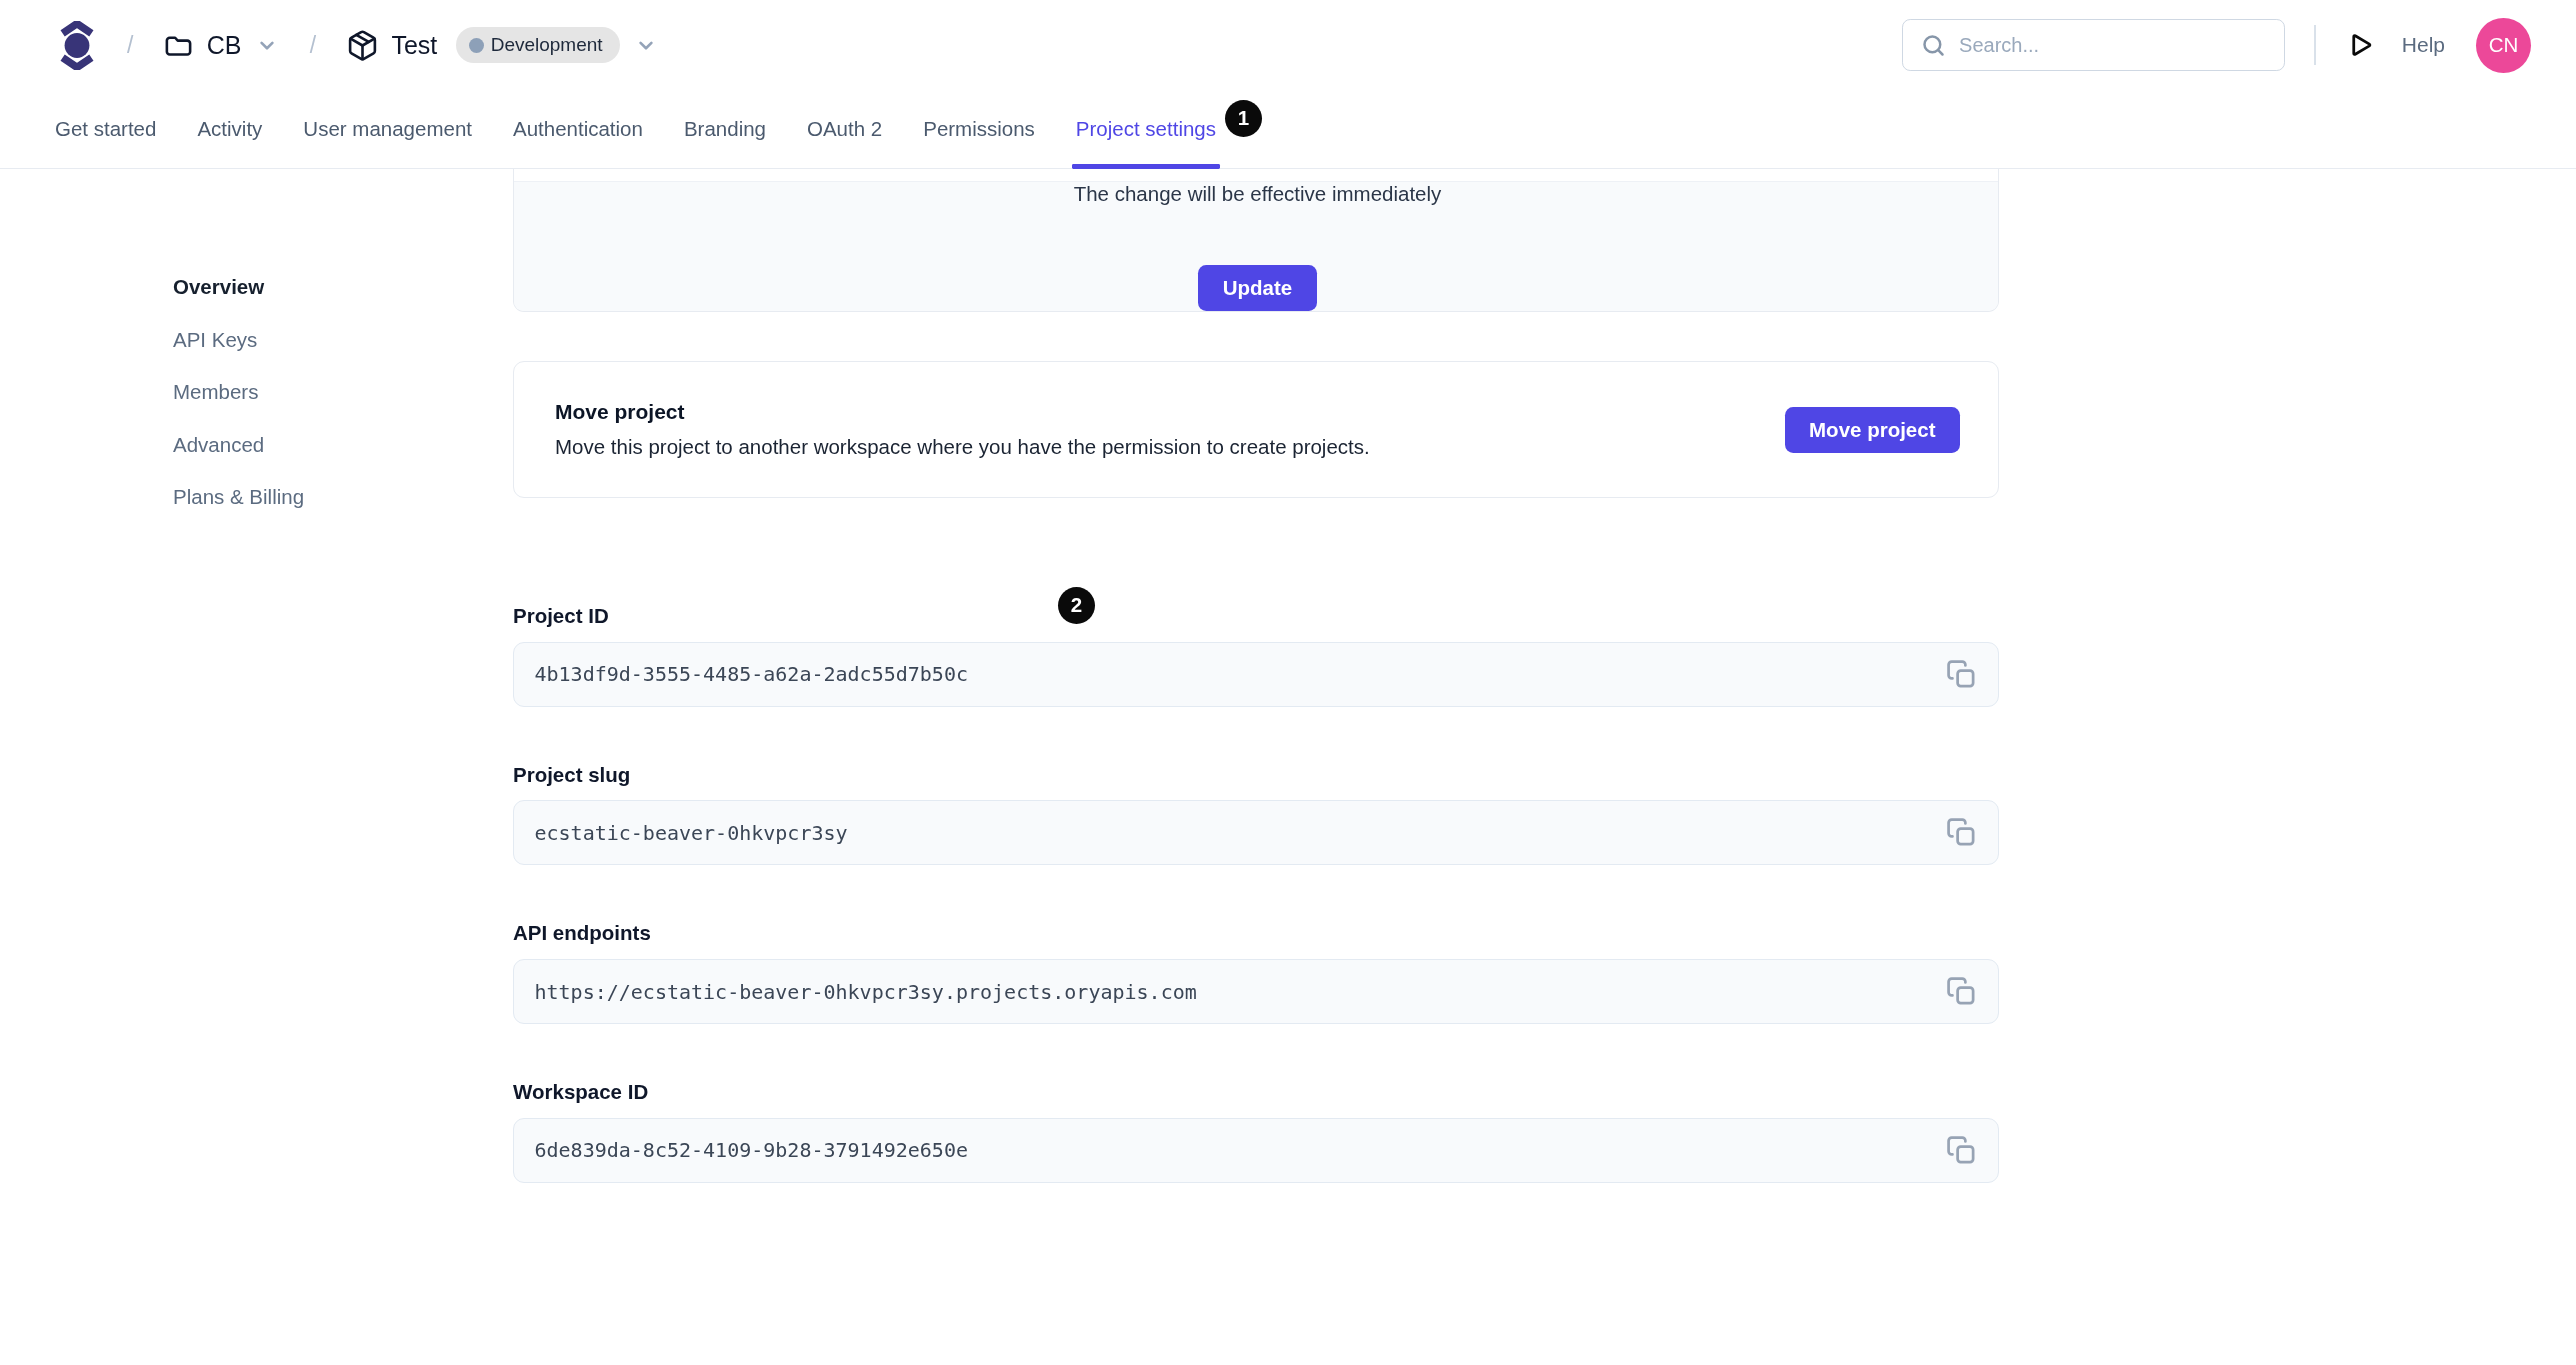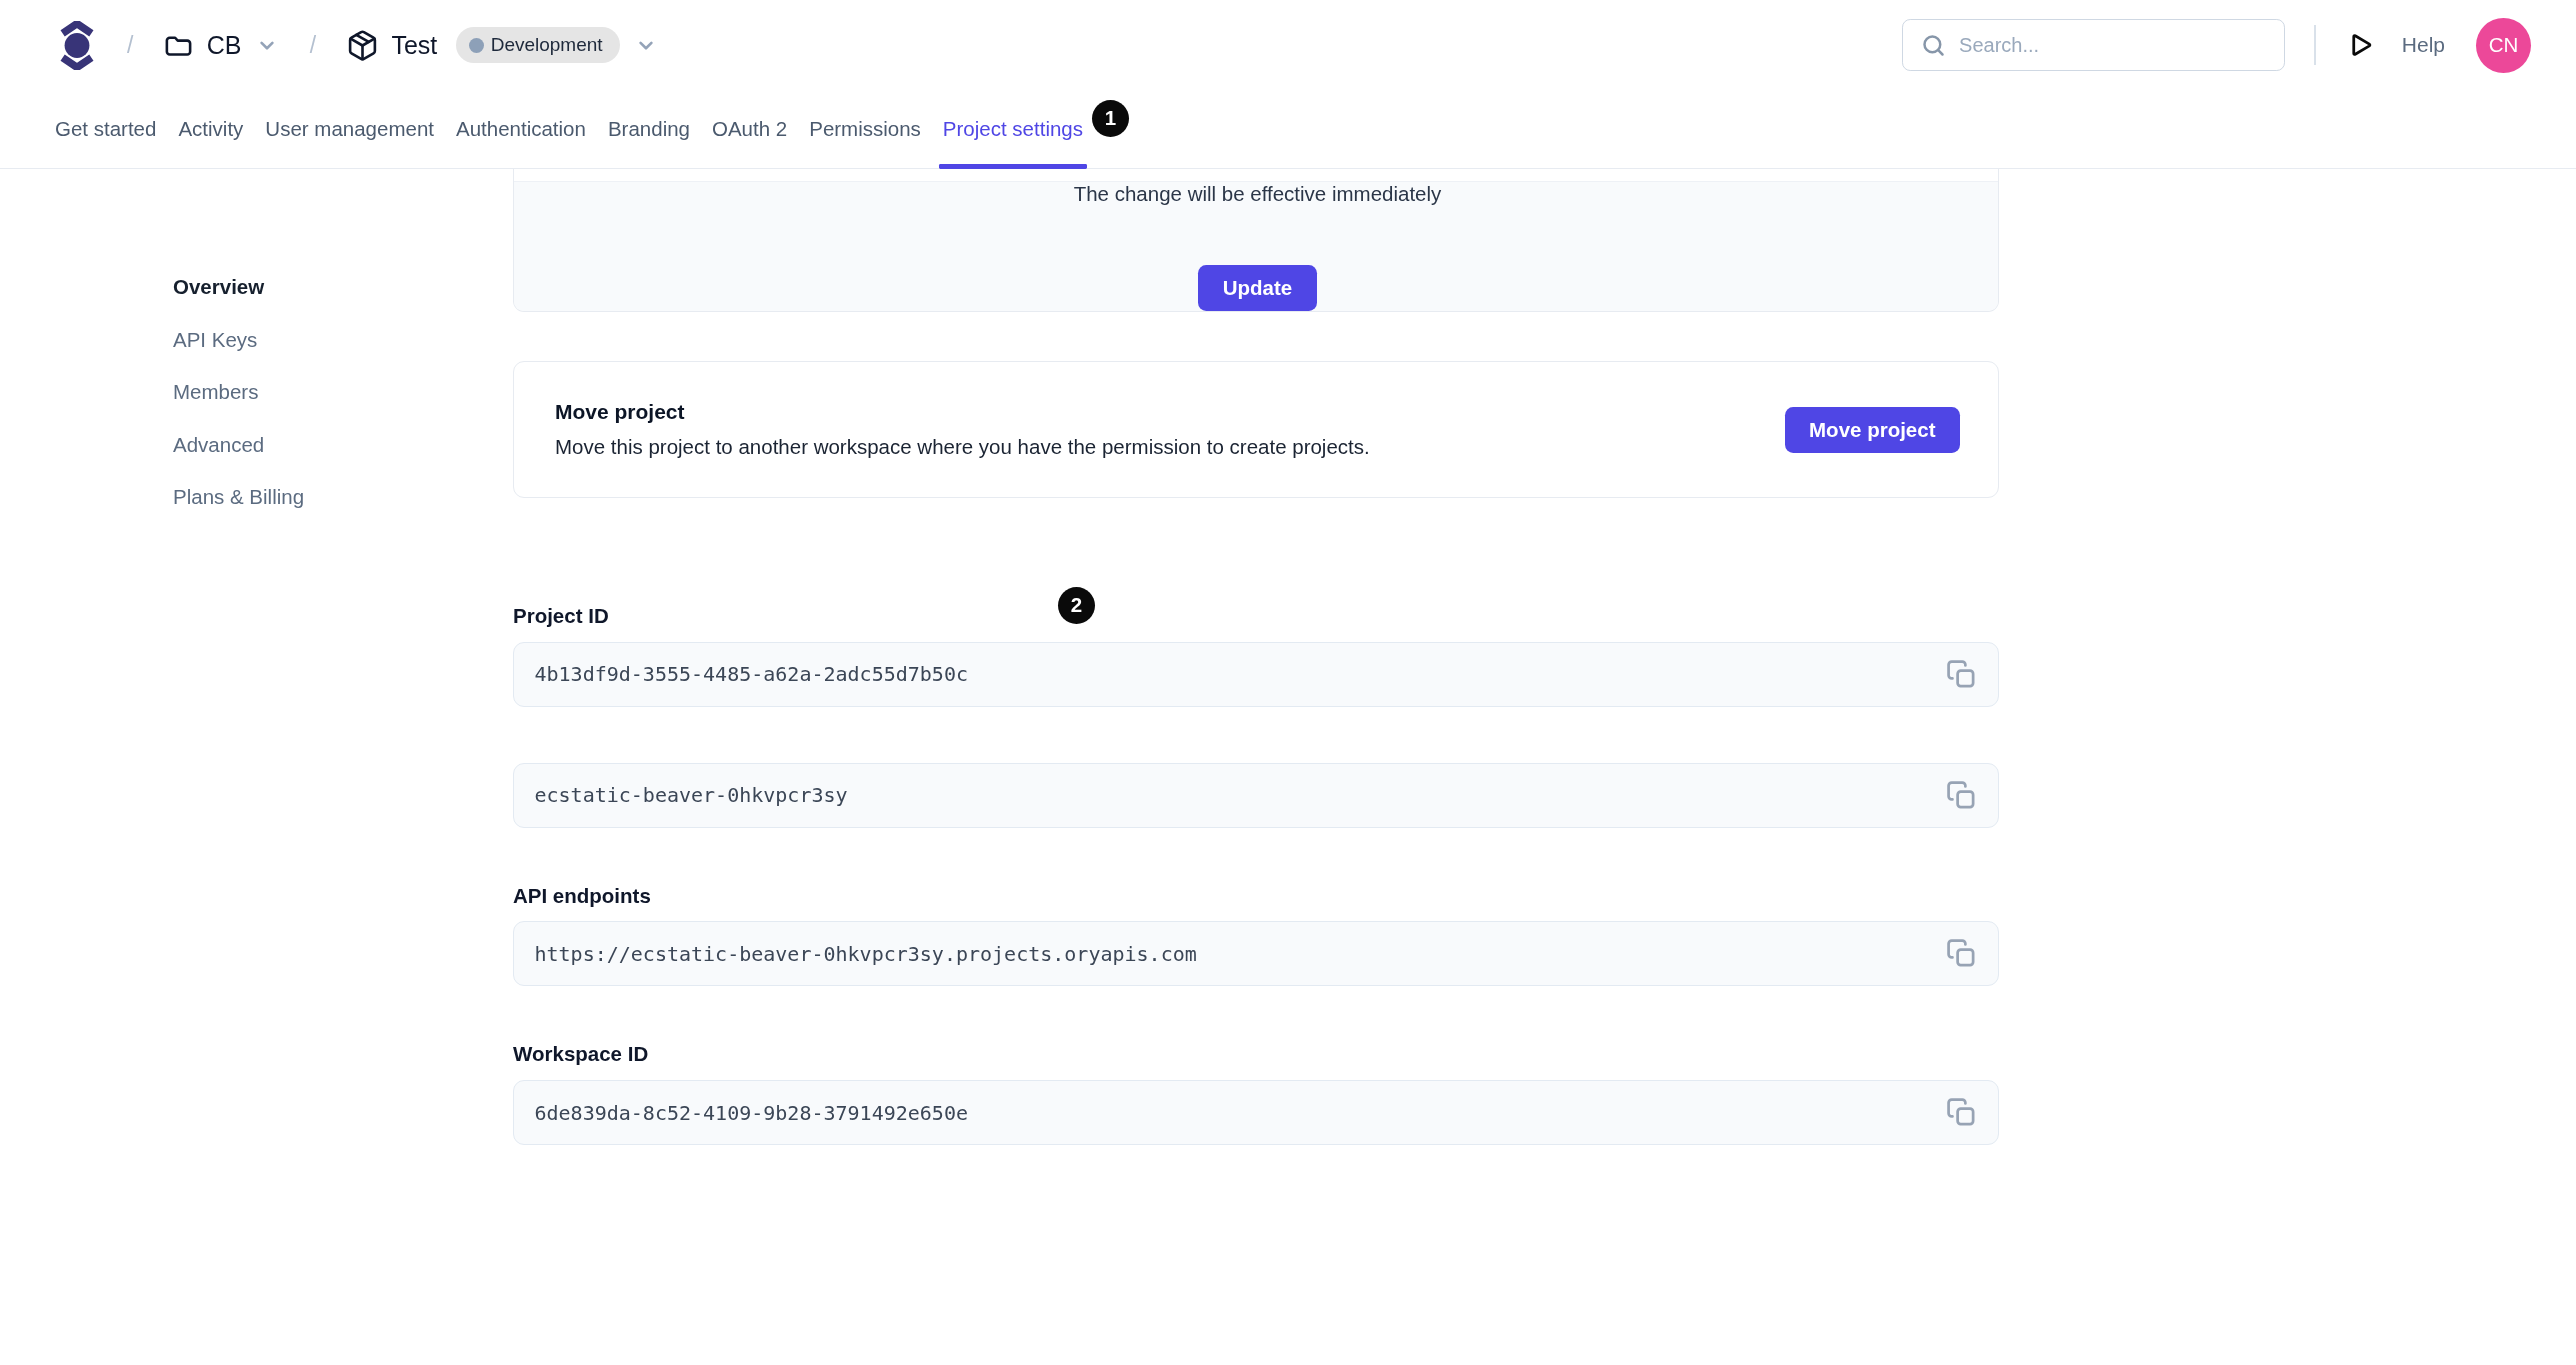--- a/index.html
+++ b/index.html
@@ -20,21 +20,21 @@
     border: 1.4px solid #cfd8e3; border-radius: 8.2px; padding: 0 16.4px; background: #fff; }
   .searchbox input { border: none; outline: none; font-size: 20px; color: #334155; width: 100%;
     font-family: "Liberation Sans", sans-serif; background: transparent; }
   .searchbox input::placeholder { color: #9aa9bc; }
   .vdivider { width: 1.4px; height: 40px; background: #d9e1ea; margin: 0 29px; }
   .help-label { font-size: 21px; color: #5b6b80; margin: 0 31px 0 27px; cursor: pointer; }
   .avatar { width: 55px; height: 55px; border-radius: 50%; background: #ec4899; color: #fff;
     display: flex; align-items: center; justify-content: center; font-size: 20.5px; cursor: pointer; }
 
   
-  .tabbar { height: 79px; display: flex; align-items: stretch; gap: 22px; padding: 0 0 0 55px;
+  .tabbar { height: 79px; display: flex; align-items: stretch; gap: 41px; padding: 0 0 0 55px;
     border-bottom: 1.4px solid #e7ebf1; background: #fff; }
   .tab { position: relative; display: flex; align-items: center; font-size: 20.5px; color: #4b5a6e;
     cursor: pointer; white-space: nowrap; }
   .tab.active { color: #4f46e5; }
   .tab.active::after { content: ""; position: absolute; left: -4.1px; right: -4.1px; bottom: -1.4px;
     height: 5.5px; background: #4f46e5; border-radius: 1.4px; }
   .step-badge { display: flex; align-items: center; justify-content: center; width: 37px; height: 37px;
     border-radius: 50%; background: #0a0a0a; color: #fff; font-size: 20.5px; font-weight: 700; }
   .tab .step-badge { position: absolute; top: 9.5px; right: -46px; }
 
@@ -199,20 +199,21 @@
               <svg width="31" height="31" viewBox="0 0 24 24" fill="none" stroke="#97a3b4" stroke-width="2.1" stroke-linecap="round" stroke-linejoin="round">
                 <rect x="9" y="9" width="12" height="12" rx="2.4"></rect>
                 <path d="M5 15H4.4A2.4 2.4 0 0 1 2 12.6V4.4A2.4 2.4 0 0 1 4.4 2h8.2A2.4 2.4 0 0 1 15 4.4V5"></path>
               </svg>
             </span>
           </button>
         </div>
       </div>
 
       <div class="field-group">
+        <div class="field-label">Project slug</div>
         <div class="field-box">
           <span class="field-value">ecstatic-beaver-0hkvpcr3sy</span>
           <button class="copy-btn">
             <span class="icon">
               <svg width="31" height="31" viewBox="0 0 24 24" fill="none" stroke="#97a3b4" stroke-width="2.1" stroke-linecap="round" stroke-linejoin="round">
                 <rect x="9" y="9" width="12" height="12" rx="2.4"></rect>
                 <path d="M5 15H4.4A2.4 2.4 0 0 1 2 12.6V4.4A2.4 2.4 0 0 1 4.4 2h8.2A2.4 2.4 0 0 1 15 4.4V5"></path>
               </svg>
             </span>
           </button>

